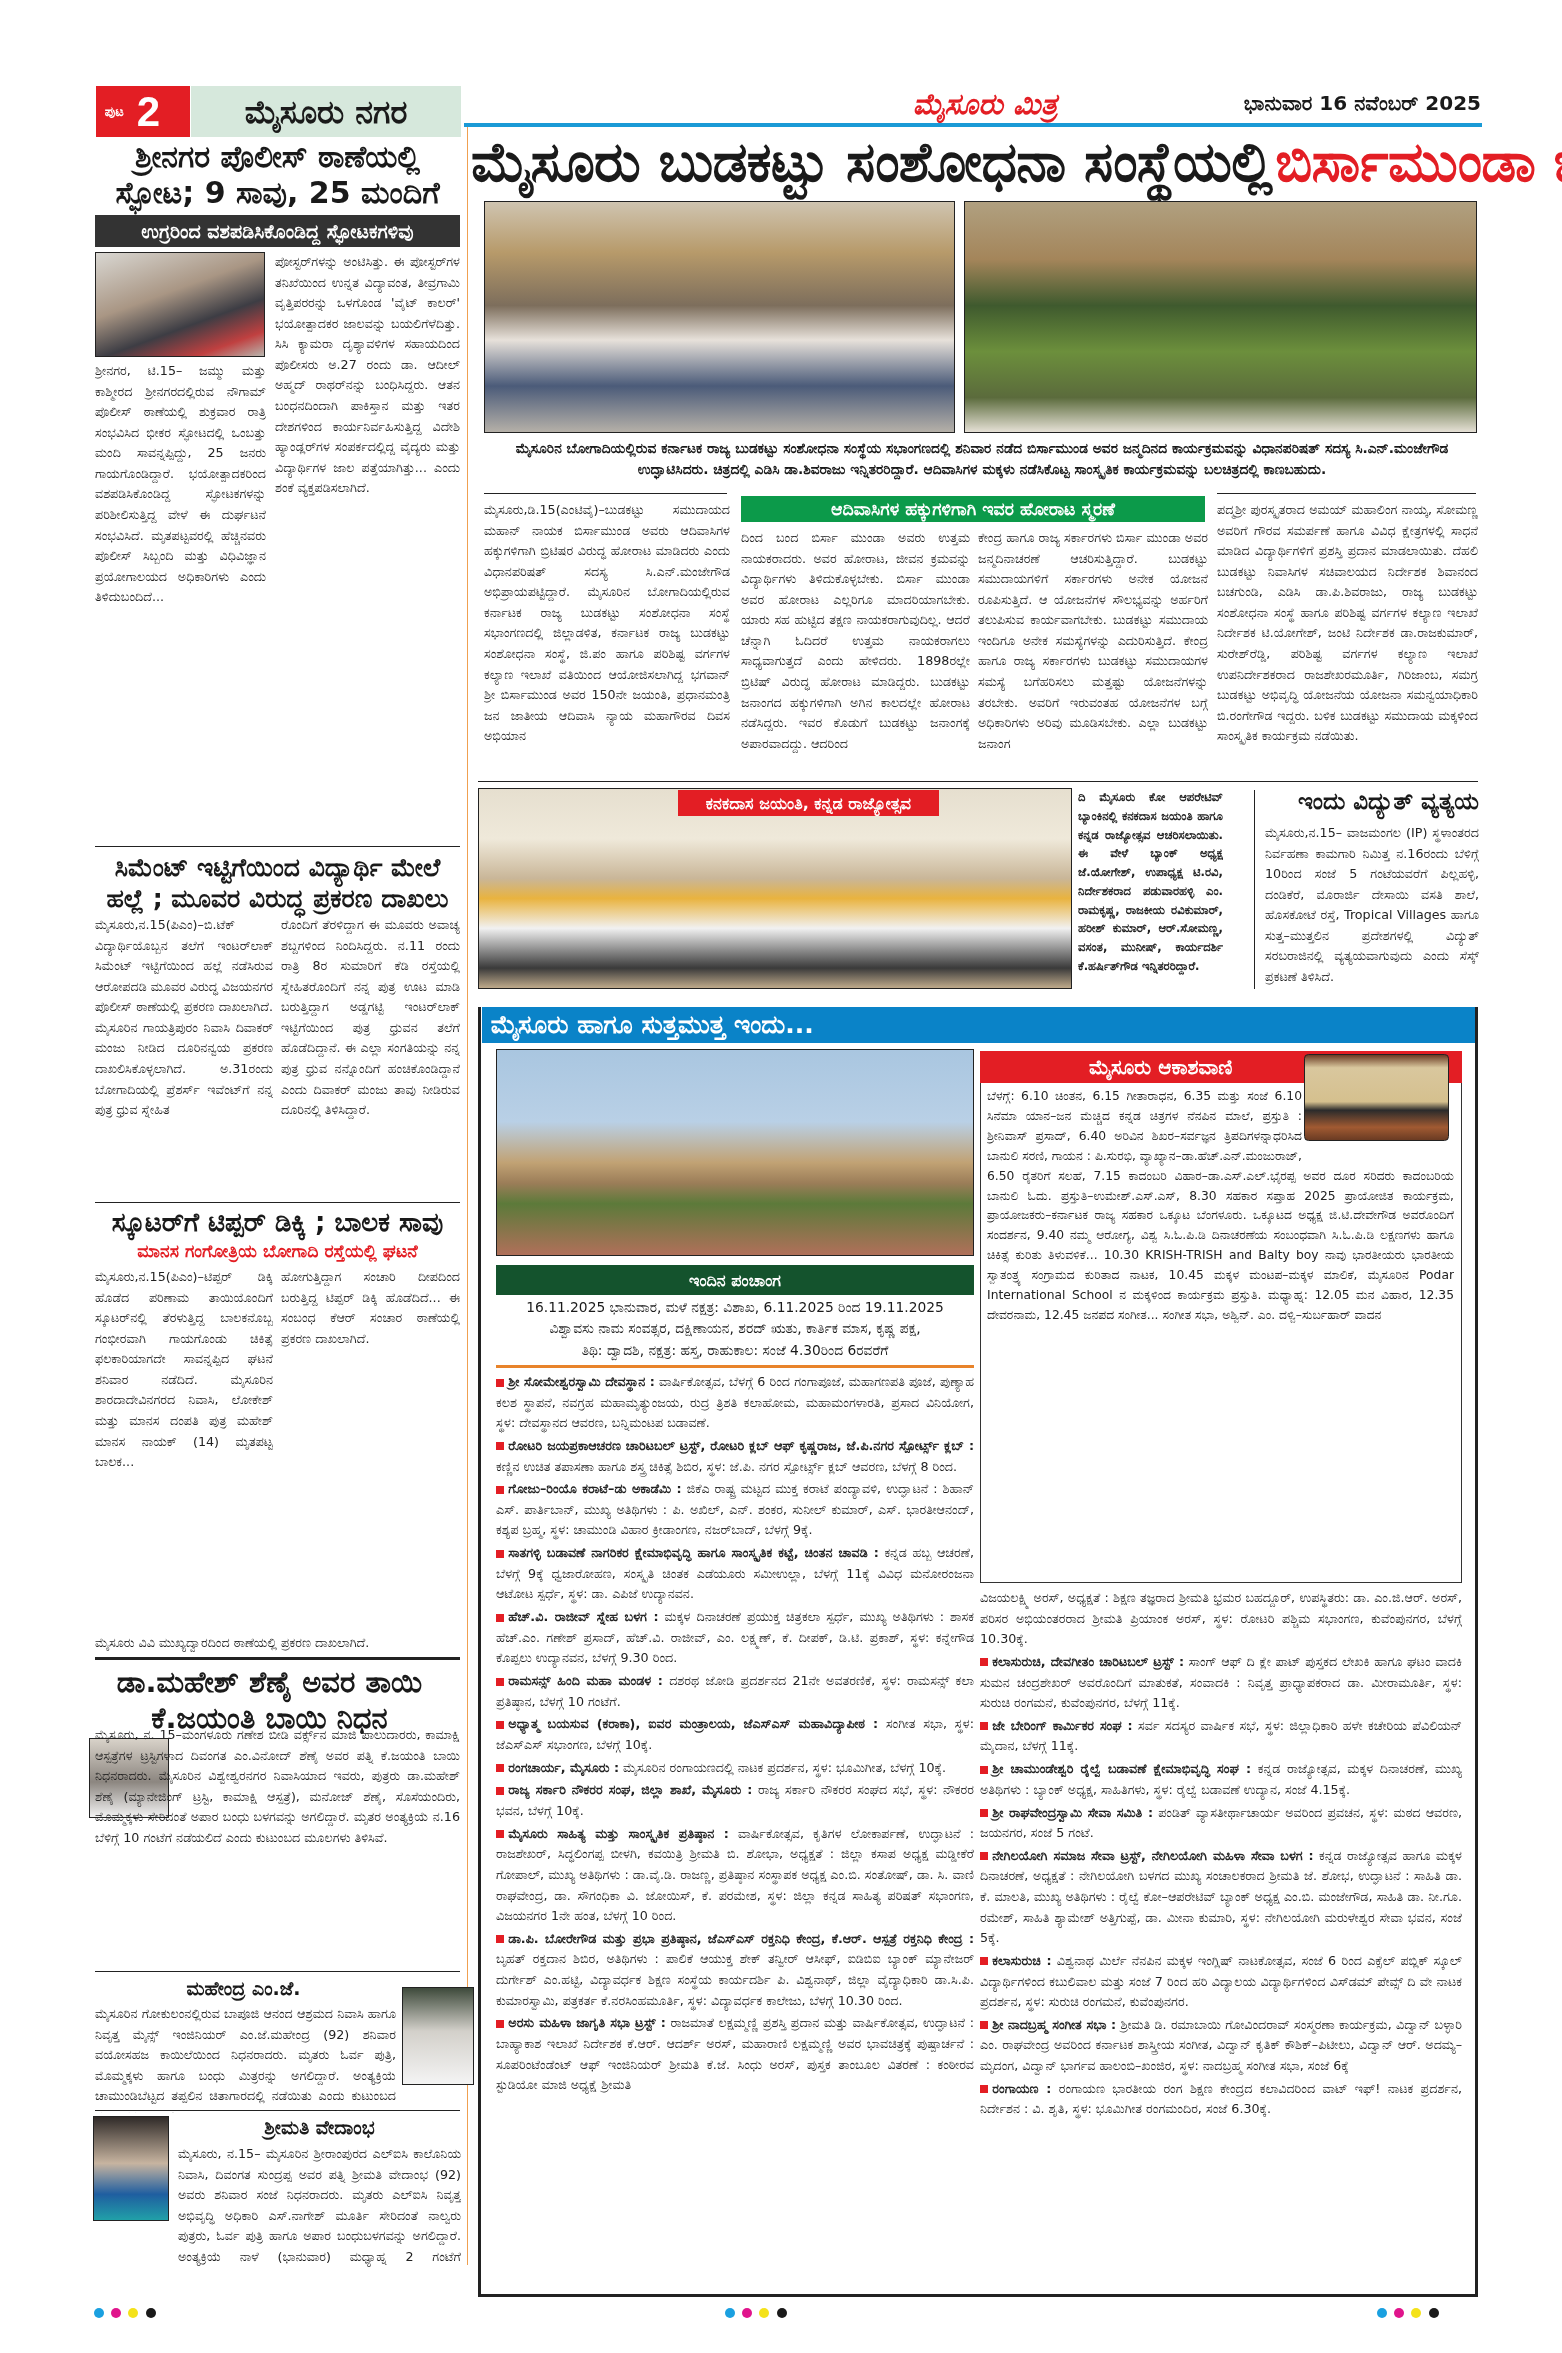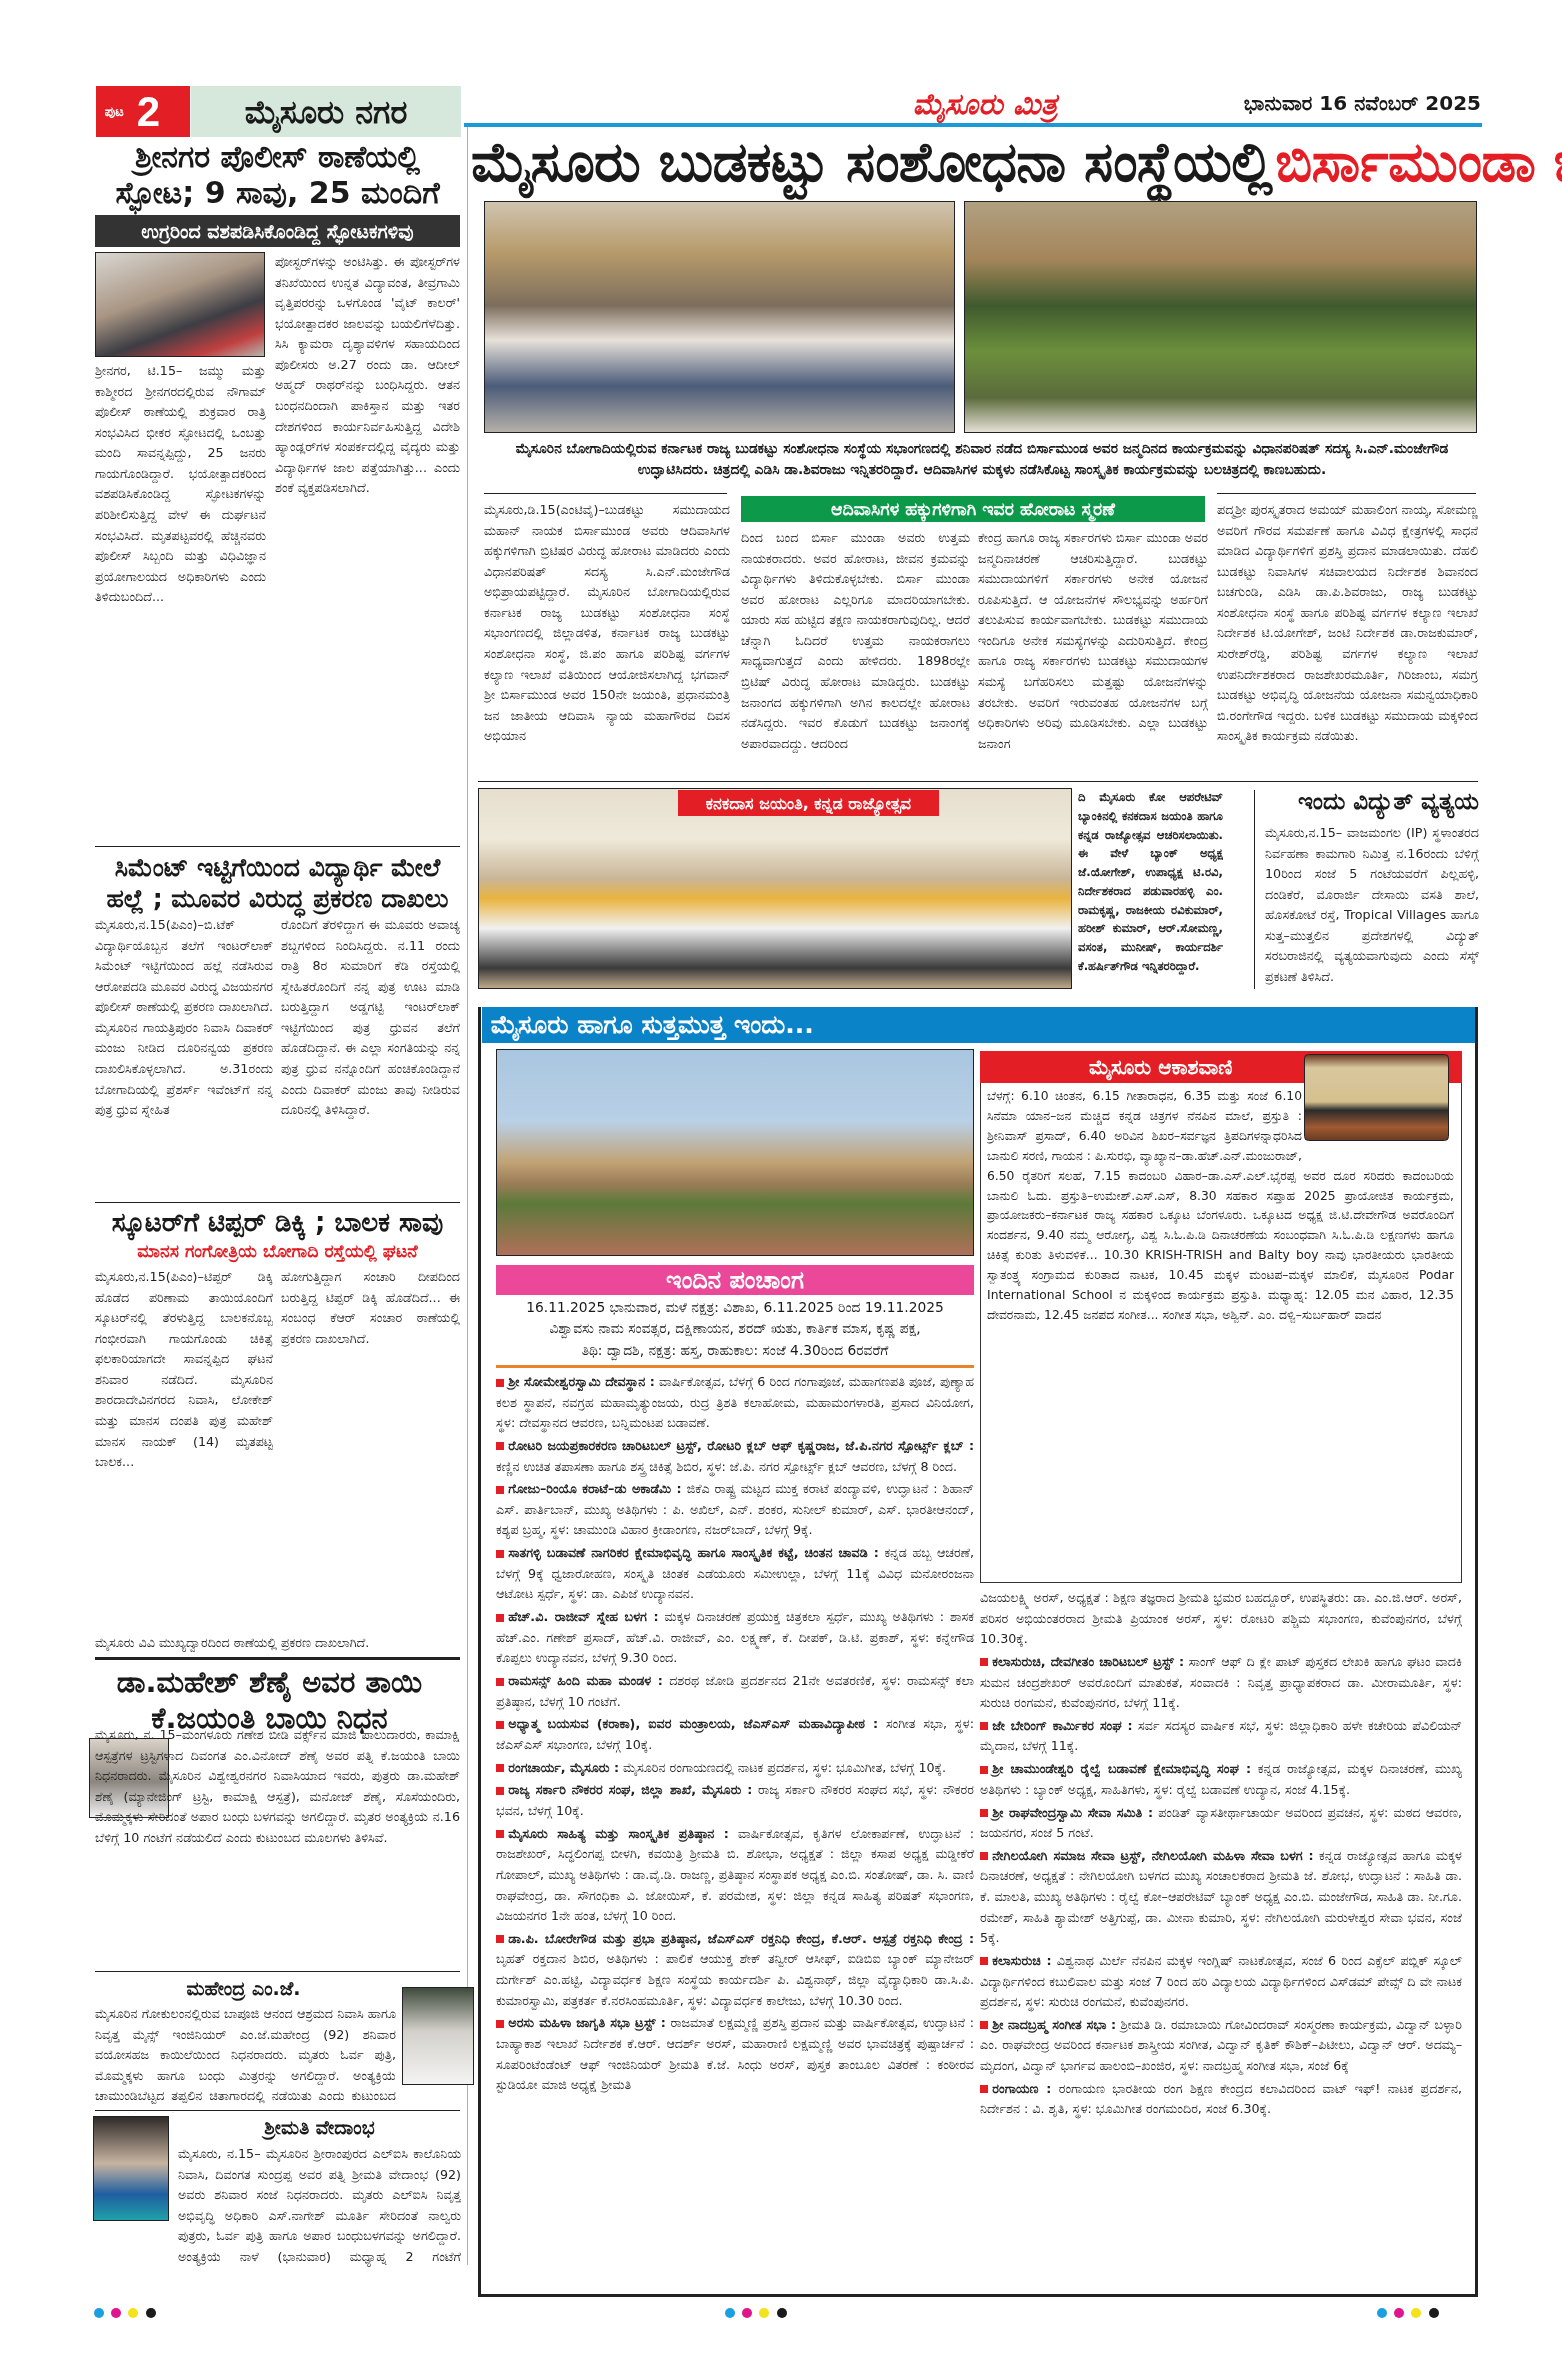--- a/index.html
+++ b/index.html
@@ -43,21 +43,21 @@
   .subhead-red { color: #e31e24; font-size: 17.4px; font-weight: bold; text-align: center; }
   .news-head { font-size: 25px; font-weight: bold; text-align: center; line-height: 1.25; }
 
   
   .green-head { left: 741px; top: 496px; width: 464px; height: 26px; background: #0c9a4a; color: #ffffff; font-size: 17.4px; font-weight: bold; display: flex; align-items: center; justify-content: center; }
   .red-tag { background: #e31e24; color: #fff; font-weight: bold; display: flex; align-items: center; justify-content: center; }
 
   
   .events-box { left: 478px; top: 1007px; width: 1000px; height: 1290px; border: 3.6px solid #222; border-top: none; }
   .events-header { left: 482px; top: 1007px; width: 993px; height: 36px; background: #0a83c8; color: #fff; font-size: 25px; font-weight: bold; display: flex; align-items: center; padding-left: 8.7px; }
-  .panchanga-head { left: 496px; top: 1265px; width: 478px; height: 30px; background: #ec4899; color: #fff; font-size: 24px; font-weight: bold; display: flex; align-items: center; justify-content: center; }
+  .panchanga-head { left: 496px; top: 1265px; width: 478px; height: 30px; background: #14532d; color: #fff; font-size: 16px; font-weight: bold; display: flex; align-items: center; justify-content: center; }
   .panchanga-text { left: 496px; top: 1297px; width: 478px; font-size: 13.8px; line-height: 1.55; text-align: center; }
   .orange-rule { left: 496px; top: 1365px; width: 478px; height: 2.9px; background: #e8832a; }
   .akashavani-head { left: 980px; top: 1051px; width: 482px; height: 32px; background: #e31e24; color: #fff; font-size: 20px; font-weight: bold; display: flex; align-items: center; padding-left: 109px; }
   .radio-box { left: 980px; top: 1083px; width: 482px; height: 500px; border: 0.7px solid #333; border-top: none; }
   .event-item { margin-bottom: 2.2px; }
   .event-item .bullet { display: inline-block; width: 8px; height: 8px; background: #e31e24; margin-right: 4.3px; vertical-align: middle; }
   .event-item .org { font-weight: bold; }
 
   .reg-marks { display: flex; gap: 7.2px; }
   .reg-marks span { width: 10px; height: 10px; border-radius: 50%; display: inline-block; }
@@ -147,21 +147,21 @@
 <div class="abs akashavani-head">ಮೈಸೂರು ಆಕಾಶವಾಣಿ</div>
 <div class="abs radio-box"></div>
 <div class="abs photo radio" style="left:1304px; top:1054px; width:145px; height:87px;"></div>
 <div class="abs body-text" style="left:987px; top:1087px; width:467px; height:493px; overflow:hidden; font-size:12.3px;">
   <span style="float:right; width:152px; height:65px;"></span>
   <span>ಬೆಳಗ್ಗೆ: 6.10 ಚಿಂತನ, 6.15 ಗೀತಾರಾಧನ, 6.35 ಮತ್ತು ಸಂಜೆ 6.10 ಸಿನೆಮಾ ಯಾನ–ಜನ ಮೆಚ್ಚಿದ ಕನ್ನಡ ಚಿತ್ರಗಳ ನೆನಪಿನ ಮಾಲೆ, ಪ್ರಸ್ತುತಿ : ಶ್ರೀನಿವಾಸ್ ಪ್ರಸಾದ್, 6.40 ಅರಿವಿನ ಶಿಖರ–ಸರ್ವಜ್ಞನ ತ್ರಿಪದಿಗಳನ್ನಾಧರಿಸಿದ ಬಾನುಲಿ ಸರಣಿ, ಗಾಯನ : ಪಿ.ಸುರಭಿ, ವ್ಯಾಖ್ಯಾನ–ಡಾ.ಹೆಚ್.ಎನ್.ಮಂಜುರಾಜ್, 6.50 ರೈತರಿಗೆ ಸಲಹೆ, 7.15 ಕಾದಂಬರಿ ವಿಹಾರ–ಡಾ.ಎಸ್.ಎಲ್.ಭೈರಪ್ಪ ಅವರ ದೂರ ಸರಿದರು ಕಾದಂಬರಿಯ ಬಾನುಲಿ ಓದು. ಪ್ರಸ್ತುತಿ–ಉಮೇಶ್.ಎಸ್.ಎಸ್, 8.30 ಸಹಕಾರ ಸಪ್ತಾಹ 2025 ಪ್ರಾಯೋಜಿತ ಕಾರ್ಯಕ್ರಮ, ಪ್ರಾಯೋಜಕರು–ಕರ್ನಾಟಕ ರಾಜ್ಯ ಸಹಕಾರ ಒಕ್ಕೂಟ ಬೆಂಗಳೂರು. ಒಕ್ಕೂಟದ ಅಧ್ಯಕ್ಷ ಜಿ.ಟಿ.ದೇವೇಗೌಡ ಅವರೊಂದಿಗೆ ಸಂದರ್ಶನ, 9.40 ನಮ್ಮ ಆರೋಗ್ಯ, ವಿಶ್ವ ಸಿ.ಓ.ಪಿ.ಡಿ ದಿನಾಚರಣೆಯ ಸಂಬಂಧವಾಗಿ ಸಿ.ಓ.ಪಿ.ಡಿ ಲಕ್ಷಣಗಳು ಹಾಗೂ ಚಿಕಿತ್ಸೆ ಕುರಿತು ತಿಳುವಳಿಕೆ... 10.30 KRISH-TRISH and Balty boy ನಾವು ಭಾರತೀಯರು ಭಾರತೀಯ ಸ್ವಾತಂತ್ರ್ಯ ಸಂಗ್ರಾಮದ ಕುರಿತಾದ ನಾಟಕ, 10.45 ಮಕ್ಕಳ ಮಂಟಪ–ಮಕ್ಕಳ ಮಾಲಿಕೆ, ಮೈಸೂರಿನ Podar International School ನ ಮಕ್ಕಳಿಂದ ಕಾರ್ಯಕ್ರಮ ಪ್ರಸ್ತುತಿ. ಮಧ್ಯಾಹ್ನ: 12.05 ಮನ ವಿಹಾರ, 12.35 ದೇವರನಾಮ, 12.45 ಜನಪದ ಸಂಗೀತ... ಸಂಗೀತ ಸಭಾ, ಅಶ್ವಿನ್. ಎಂ. ದಳ್ವಿ–ಸುರ್ಬಹಾರ್ ವಾದನ</span>
 </div>
 
 <div class="abs body-text" id="events-left" style="left:496px; top:1372px; width:478px; height:920px; overflow:hidden; font-size:12.7px;">
     <div class="event-item"><span class="bullet"></span><span class="org">ಶ್ರೀ ಸೋಮೇಶ್ವರಸ್ವಾಮಿ ದೇವಸ್ಥಾನ :</span> <span>ವಾರ್ಷಿಕೋತ್ಸವ, ಬೆಳಗ್ಗೆ 6 ರಿಂದ ಗಂಗಾಪೂಜೆ, ಮಹಾಗಣಪತಿ ಪೂಜೆ, ಪುಣ್ಯಾಹ ಕಲಶ ಸ್ಥಾಪನೆ, ನವಗ್ರಹ ಮಹಾಮೃತ್ಯುಂಜಯ, ರುದ್ರ ತ್ರಿಶತಿ ಕಲಾಹೋಮ, ಮಹಾಮಂಗಳಾರತಿ, ಪ್ರಸಾದ ವಿನಿಯೋಗ, ಸ್ಥಳ: ದೇವಸ್ಥಾನದ ಆವರಣ, ಬನ್ನಿಮಂಟಪ ಬಡಾವಣೆ.</span></div>
-    <div class="event-item"><span class="bullet"></span><span class="org">ರೋಟರಿ ಜಯಪ್ರಕಾರಕರಣ ಚಾರಿಟಬಲ್ ಟ್ರಸ್ಟ್, ರೋಟರಿ ಕ್ಲಬ್ ಆಫ್ ಕೃಷ್ಣರಾಜ, ಜೆ.ಪಿ.ನಗರ ಸ್ಪೋರ್ಟ್ಸ್ ಕ್ಲಬ್ :</span> <span>ಕಣ್ಣಿನ ಉಚಿತ ತಪಾಸಣಾ ಹಾಗೂ ಶಸ್ತ್ರ ಚಿಕಿತ್ಸೆ ಶಿಬಿರ, ಸ್ಥಳ: ಜೆ.ಪಿ. ನಗರ ಸ್ಪೋರ್ಟ್ಸ್ ಕ್ಲಬ್ ಆವರಣ, ಬೆಳಗ್ಗೆ 8 ರಿಂದ.</span></div>
+    <div class="event-item"><span class="bullet"></span><span class="org">ರೋಟರಿ ಜಯಪ್ರಕಾಆಚರಣ ಚಾರಿಟಬಲ್ ಟ್ರಸ್ಟ್, ರೋಟರಿ ಕ್ಲಬ್ ಆಫ್ ಕೃಷ್ಣರಾಜ, ಜೆ.ಪಿ.ನಗರ ಸ್ಪೋರ್ಟ್ಸ್ ಕ್ಲಬ್ :</span> <span>ಕಣ್ಣಿನ ಉಚಿತ ತಪಾಸಣಾ ಹಾಗೂ ಶಸ್ತ್ರ ಚಿಕಿತ್ಸೆ ಶಿಬಿರ, ಸ್ಥಳ: ಜೆ.ಪಿ. ನಗರ ಸ್ಪೋರ್ಟ್ಸ್ ಕ್ಲಬ್ ಆವರಣ, ಬೆಳಗ್ಗೆ 8 ರಿಂದ.</span></div>
     <div class="event-item"><span class="bullet"></span><span class="org">ಗೋಜು–ರಿಂಯೊ ಕರಾಟೆ–ಡು ಅಕಾಡೆಮಿ :</span> <span>ಜಿಕೆಎ ರಾಷ್ಟ್ರ ಮಟ್ಟದ ಮುಕ್ತ ಕರಾಟೆ ಪಂದ್ಯಾವಳಿ, ಉದ್ಘಾಟನೆ : ಶಿಹಾನ್ ಎಸ್. ಪಾರ್ತಿಬಾನ್, ಮುಖ್ಯ ಅತಿಥಿಗಳು : ಪಿ. ಅಖಿಲ್, ಎನ್. ಶಂಕರ, ಸುನೀಲ್ ಕುಮಾರ್, ಎಸ್. ಭಾರತೀಆನಂದ್, ಕಶ್ಯಪ ಬ್ರಹ್ಮ, ಸ್ಥಳ: ಚಾಮುಂಡಿ ವಿಹಾರ ಕ್ರೀಡಾಂಗಣ, ನಜರ್‌ಬಾದ್, ಬೆಳಗ್ಗೆ 9ಕ್ಕೆ.</span></div>
     <div class="event-item"><span class="bullet"></span><span class="org">ಸಾತಗಳ್ಳಿ ಬಡಾವಣೆ ನಾಗರಿಕರ ಕ್ಷೇಮಾಭಿವೃದ್ಧಿ ಹಾಗೂ ಸಾಂಸ್ಕೃತಿಕ ಕಟ್ಟೆ, ಚಿಂತನ ಚಾವಡಿ :</span> <span>ಕನ್ನಡ ಹಬ್ಬ ಆಚರಣೆ, ಬೆಳಗ್ಗೆ 9ಕ್ಕೆ ಧ್ವಜಾರೋಹಣ, ಸಂಸ್ಕೃತಿ ಚಿಂತಕ ಎಡೆಯೂರು ಸಮೀಉಲ್ಲಾ, ಬೆಳಗ್ಗೆ 11ಕ್ಕೆ ವಿವಿಧ ಮನೋರಂಜನಾ ಆಟೋಟ ಸ್ಪರ್ಧೆ, ಸ್ಥಳ: ಡಾ. ಎಪಿಜೆ ಉದ್ಯಾನವನ.</span></div>
     <div class="event-item"><span class="bullet"></span><span class="org">ಹೆಚ್.ವಿ. ರಾಜೀವ್ ಸ್ನೇಹ ಬಳಗ :</span> <span>ಮಕ್ಕಳ ದಿನಾಚರಣೆ ಪ್ರಯುಕ್ತ ಚಿತ್ರಕಲಾ ಸ್ಪರ್ಧೆ, ಮುಖ್ಯ ಅತಿಥಿಗಳು : ಶಾಸಕ ಹೆಚ್.ಎಂ. ಗಣೇಶ್ ಪ್ರಸಾದ್, ಹೆಚ್.ವಿ. ರಾಜೀವ್, ಎಂ. ಲಕ್ಷ್ಮಣ್, ಕೆ. ದೀಪಕ್, ಡಿ.ಟಿ. ಪ್ರಕಾಶ್, ಸ್ಥಳ: ಕನ್ನೇಗೌಡ ಕೊಪ್ಪಲು ಉದ್ಯಾನವನ, ಬೆಳಗ್ಗೆ 9.30 ರಿಂದ.</span></div>
     <div class="event-item"><span class="bullet"></span><span class="org">ರಾಮಸನ್ಸ್ ಹಿಂದಿ ಮಹಾ ಮಂಡಳ :</span> <span>ದಶರಥ ಜೋಡಿ ಪ್ರದರ್ಶನದ 21ನೇ ಅವತರಣಿಕೆ, ಸ್ಥಳ: ರಾಮಸನ್ಸ್ ಕಲಾ ಪ್ರತಿಷ್ಠಾನ, ಬೆಳಗ್ಗೆ 10 ಗಂಟೆಗೆ.</span></div>
     <div class="event-item"><span class="bullet"></span><span class="org">ಅಧ್ಯಾತ್ಮ ಬಯಸುವ (ಕರಾಕಾ), ಐವರ ಮಂತ್ರಾಲಯ, ಜೆಎಸ್‌ಎಸ್ ಮಹಾವಿದ್ಯಾಪೀಠ :</span> <span>ಸಂಗೀತ ಸಭಾ, ಸ್ಥಳ: ಜೆಎಸ್‌ಎಸ್ ಸಭಾಂಗಣ, ಬೆಳಗ್ಗೆ 10ಕ್ಕೆ.</span></div>
     <div class="event-item"><span class="bullet"></span><span class="org">ರಂಗಚಾರ್ಯ, ಮೈಸೂರು :</span> <span>ಮೈಸೂರಿನ ರಂಗಾಯಣದಲ್ಲಿ ನಾಟಕ ಪ್ರದರ್ಶನ, ಸ್ಥಳ: ಭೂಮಿಗೀತ, ಬೆಳಗ್ಗೆ 10ಕ್ಕೆ.</span></div>
     <div class="event-item"><span class="bullet"></span><span class="org">ರಾಜ್ಯ ಸರ್ಕಾರಿ ನೌಕರರ ಸಂಘ, ಜಿಲ್ಲಾ ಶಾಖೆ, ಮೈಸೂರು :</span> <span>ರಾಜ್ಯ ಸರ್ಕಾರಿ ನೌಕರರ ಸಂಘದ ಸಭೆ, ಸ್ಥಳ: ನೌಕರರ ಭವನ, ಬೆಳಗ್ಗೆ 10ಕ್ಕೆ.</span></div>
     <div class="event-item"><span class="bullet"></span><span class="org">ಮೈಸೂರು ಸಾಹಿತ್ಯ ಮತ್ತು ಸಾಂಸ್ಕೃತಿಕ ಪ್ರತಿಷ್ಠಾನ :</span> <span>ವಾರ್ಷಿಕೋತ್ಸವ, ಕೃತಿಗಳ ಲೋಕಾರ್ಪಣೆ, ಉದ್ಘಾಟನೆ : ರಾಜಶೇಖರ್, ಸಿದ್ಧಲಿಂಗಪ್ಪ ಬೀಳಗಿ, ಕವಯಿತ್ರಿ ಶ್ರೀಮತಿ ಬಿ. ಶೋಭಾ, ಅಧ್ಯಕ್ಷತೆ : ಜಿಲ್ಲಾ ಕಸಾಪ ಅಧ್ಯಕ್ಷ ಮಡ್ಡೀಕೆರೆ ಗೋಪಾಲ್, ಮುಖ್ಯ ಅತಿಥಿಗಳು : ಡಾ.ವೈ.ಡಿ. ರಾಜಣ್ಣ, ಪ್ರತಿಷ್ಠಾನ ಸಂಸ್ಥಾಪಕ ಅಧ್ಯಕ್ಷ ಎಂ.ಬಿ. ಸಂತೋಷ್, ಡಾ. ಸಿ. ವಾಣಿ ರಾಘವೇಂದ್ರ, ಡಾ. ಸೌಗಂಧಿಕಾ ವಿ. ಜೋಯಿಸ್, ಕೆ. ಪರಮೇಶ, ಸ್ಥಳ: ಜಿಲ್ಲಾ ಕನ್ನಡ ಸಾಹಿತ್ಯ ಪರಿಷತ್ ಸಭಾಂಗಣ, ವಿಜಯನಗರ 1ನೇ ಹಂತ, ಬೆಳಗ್ಗೆ 10 ರಿಂದ.</span></div>
     <div class="event-item"><span class="bullet"></span><span class="org">ಡಾ.ಪಿ. ಬೋರೇಗೌಡ ಮತ್ತು ಪ್ರಭಾ ಪ್ರತಿಷ್ಠಾನ, ಜೆಎಸ್‌ಎಸ್ ರಕ್ತನಿಧಿ ಕೇಂದ್ರ, ಕೆ.ಆರ್. ಆಸ್ಪತ್ರೆ ರಕ್ತನಿಧಿ ಕೇಂದ್ರ :</span> <span>ಬೃಹತ್ ರಕ್ತದಾನ ಶಿಬಿರ, ಅತಿಥಿಗಳು : ಪಾಲಿಕೆ ಆಯುಕ್ತ ಶೇಕ್ ತನ್ವೀರ್ ಆಸೀಫ್, ಐಡಿಬಿಐ ಬ್ಯಾಂಕ್ ಮ್ಯಾನೇಜರ್ ದುರ್ಗೇಶ್ ಎಂ.ಹಟ್ಟಿ, ವಿದ್ಯಾವರ್ಧಕ ಶಿಕ್ಷಣ ಸಂಸ್ಥೆಯ ಕಾರ್ಯದರ್ಶಿ ಪಿ. ವಿಶ್ವನಾಥ್, ಜಿಲ್ಲಾ ವೈದ್ಯಾಧಿಕಾರಿ ಡಾ.ಸಿ.ಪಿ. ಕುಮಾರಸ್ವಾಮಿ, ಪತ್ರಕರ್ತ ಕೆ.ನರಸಿಂಹಮೂರ್ತಿ, ಸ್ಥಳ: ವಿದ್ಯಾವರ್ಧಕ ಕಾಲೇಜು, ಬೆಳಗ್ಗೆ 10.30 ರಿಂದ.</span></div>
     <div class="event-item"><span class="bullet"></span><span class="org">ಅರಸು ಮಹಿಳಾ ಜಾಗೃತಿ ಸಭಾ ಟ್ರಸ್ಟ್ :</span> <span>ರಾಜಮಾತೆ ಲಕ್ಷಮ್ಮಣ್ಣಿ ಪ್ರಶಸ್ತಿ ಪ್ರದಾನ ಮತ್ತು ವಾರ್ಷಿಕೋತ್ಸವ, ಉದ್ಘಾಟನೆ : ಬಾಹ್ಯಾಕಾಶ ಇಲಾಖೆ ನಿರ್ದೇಶಕ ಕೆ.ಆರ್. ಆದರ್ಶ್ ಅರಸ್, ಮಹಾರಾಣಿ ಲಕ್ಷಮ್ಮಣ್ಣಿ ಅವರ ಭಾವಚಿತ್ರಕ್ಕೆ ಪುಷ್ಪಾರ್ಚನೆ : ಸೂಪರಿಂಟೆಂಡೆಂಟ್ ಆಫ್ ಇಂಜಿನಿಯರ್ ಶ್ರೀಮತಿ ಕೆ.ಜೆ. ಸಿಂಧು ಅರಸ್, ಪುಸ್ತಕ ತಾಂಬೂಲ ವಿತರಣೆ : ಕಂಠೀರವ ಸ್ಟುಡಿಯೋ ಮಾಜಿ ಅಧ್ಯಕ್ಷೆ ಶ್ರೀಮತಿ</span></div>

